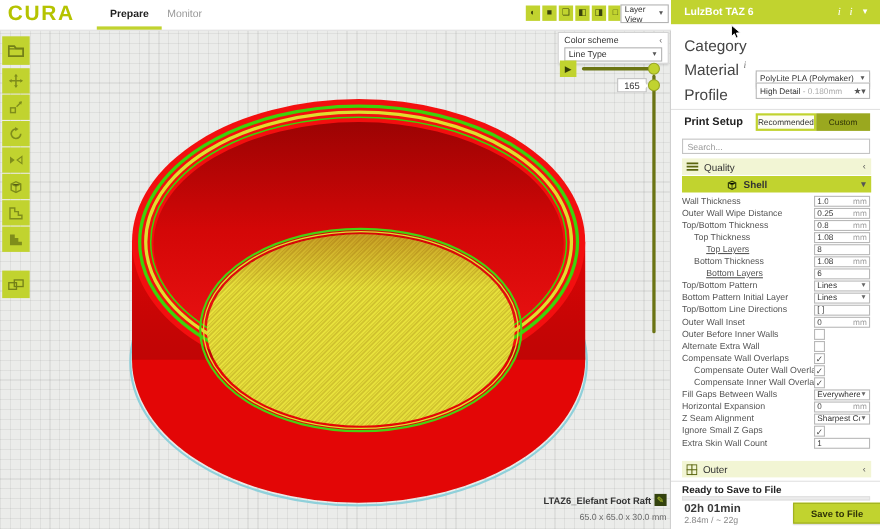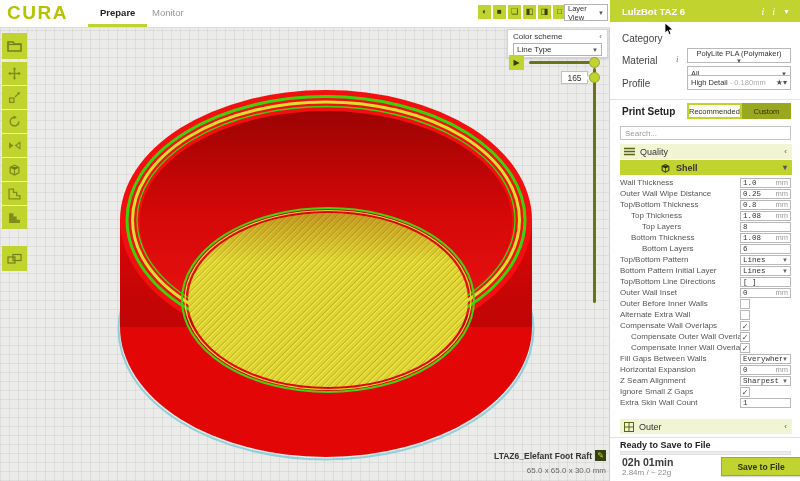--- a/index.html
+++ b/index.html
@@ -56,21 +56,21 @@
   #modeldims{font-size:8px;color:#666;margin-top:2px;}
 
   
   #panel{position:absolute;left:610px;top:0;width:198px;height:481px;background:#fff;}
   #machheader{position:absolute;left:0;top:0;width:190px;height:22px;background:var(--accent,#c1d32f);color:#fff;display:flex;align-items:center;cursor:pointer;}
   #machheader .name{font-size:9.5px;font-weight:bold;margin-left:12px;}
   #machheader .right{position:absolute;right:10px;display:flex;gap:8px;align-items:center;}
   #machheader .iico{font-style:italic;font-family:"Liberation Serif",serif;font-size:10px;}
   #machheader .caret{font-size:7px;}
 
-  .mlabel{position:absolute;left:12px;font-size:10px;color:#444;}
+  .mlabel{position:absolute;left:12px;font-size:14px;color:#444;}
   .mselect{position:absolute;left:77px;width:104px;height:15px;border:1px solid #b9b9b9;background:#fff;font-size:7.5px;color:#333;display:flex;align-items:center;justify-content:space-between;padding:0 3px;cursor:pointer;}
   .mselect .caret{font-size:6px;color:#555;}
   #matinfo{position:absolute;left:66px;top:54px;font-style:italic;font-family:"Liberation Serif",serif;font-size:9px;color:#777;}
   .dim{color:#aaa;}
   .star{color:#555;font-size:8px;}
 
   #pdivider{position:absolute;left:0;top:99px;width:190px;height:1px;background:#e2e2e2;}
   #printsetup-label{position:absolute;left:12px;top:106px;font-size:10px;font-weight:bold;color:#222;}
   #setup-toggle{position:absolute;left:77px;top:103px;width:104px;height:16px;display:flex;cursor:pointer;}
   #btn-recommended{flex:1;border:2px solid var(--accent,#c1d32f);background:#fdfdf4;color:#333;font-size:7.5px;display:flex;align-items:center;justify-content:center;}
@@ -82,23 +82,23 @@
   .catrow{position:absolute;left:10px;width:172px;height:15px;display:flex;align-items:center;font-size:9px;color:#333;cursor:pointer;}
   .catrow .cico{margin:0 5px 0 4px;display:flex;}
   .catrow .carr{margin-left:auto;margin-right:5px;font-size:8px;color:#555;}
   #cat-quality{top:144px;background:#f2f5d4;}
   #cat-shell{top:160px;background:var(--accent,#c1d32f);font-weight:bold;padding-left:36px;}
   #cat-infill{top:419px;background:#f2f5d4;}
 
   #settings{position:absolute;left:10px;top:177px;width:172px;height:242px;overflow:hidden;}
   .srow{position:relative;height:11px;display:flex;align-items:center;}
   .slabel{font-size:8px;color:#555;white-space:nowrap;}
-  .ind1{padding-left:11px;}.ind2{padding-left:22px;}
+  .ind1{padding-left:11px;}.ind2{padding-left:22px;text-decoration:underline;}
   .sctl{position:absolute;left:120px;width:51px;height:10px;border:1px solid #b8b8b8;background:#fff;font-size:7.5px;color:#333;display:flex;align-items:center;cursor:text;}
-  .sctl .val{padding-left:2px;white-space:nowrap;overflow:hidden;font-family:Liberation Mono, monospace;}
+  .sctl .val{padding-left:2px;white-space:nowrap;overflow:hidden;}
   .sctl .unit{margin-left:auto;padding-right:2px;color:#9a9a9a;}
   .sctl.sel{cursor:pointer;}
   .sctl.sel .caret{margin-left:auto;padding-right:2px;font-size:6px;color:#666;}
   .scheck{position:absolute;left:120px;width:10px;height:10px;border:1px solid #b8b8b8;background:#fff;font-size:8px;line-height:9px;text-align:center;color:#444;cursor:pointer;}
 
   #scrollbar{position:absolute;right:1px;top:144px;width:5px;height:190px;background:var(--accent-dark,#9aa81f);border-radius:2px;opacity:.85;cursor:pointer;}
 
   #divider2{position:absolute;left:0;top:437px;width:190px;height:1px;background:#e2e2e2;}
   #readytext{position:absolute;left:10px;top:440px;font-size:9px;font-weight:bold;color:#222;}
   #progress{position:absolute;left:10px;top:451px;width:171px;height:4px;background:#ececec;border:1px solid #e0e0e0;}
@@ -269,21 +269,21 @@
     </div>
 
     <div class="mlabel" style="top:33px;">Category</div>
     <div class="mselect" style="top:30px;margin-top:36px;">
       <span>All</span>
       <span class="caret">▼</span>
     </div>
 
     <div class="mlabel" style="top:55px;">Material</div>
     <div id="matinfo">i</div>
-    <div class="mselect" style="top:48px;flex-direction:column;">
+    <div class="mselect" style="top:64px;">
       <span>PolyLite PLA (Polymaker)</span>
       <span class="caret">▼</span>
     </div>
 
     <div class="mlabel" style="top:78px;">Profile</div>
     <div class="mselect" style="top:75px;">
       <span><span>High Detail</span> <span class="dim">- 0.180mm</span></span>
       <span class="star">★▾</span>
     </div>
 

